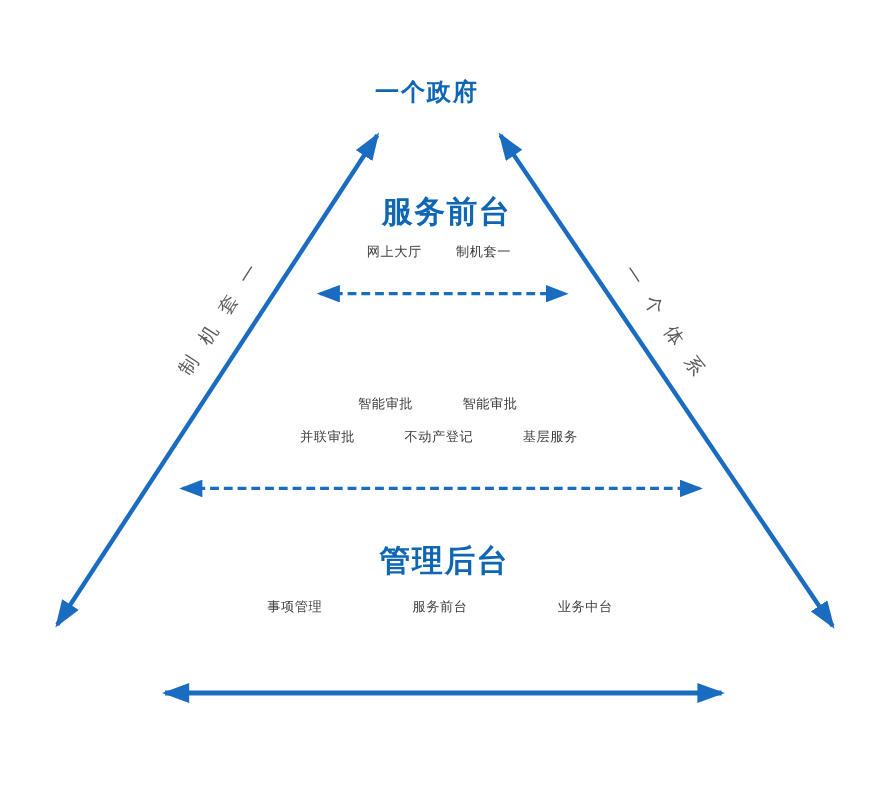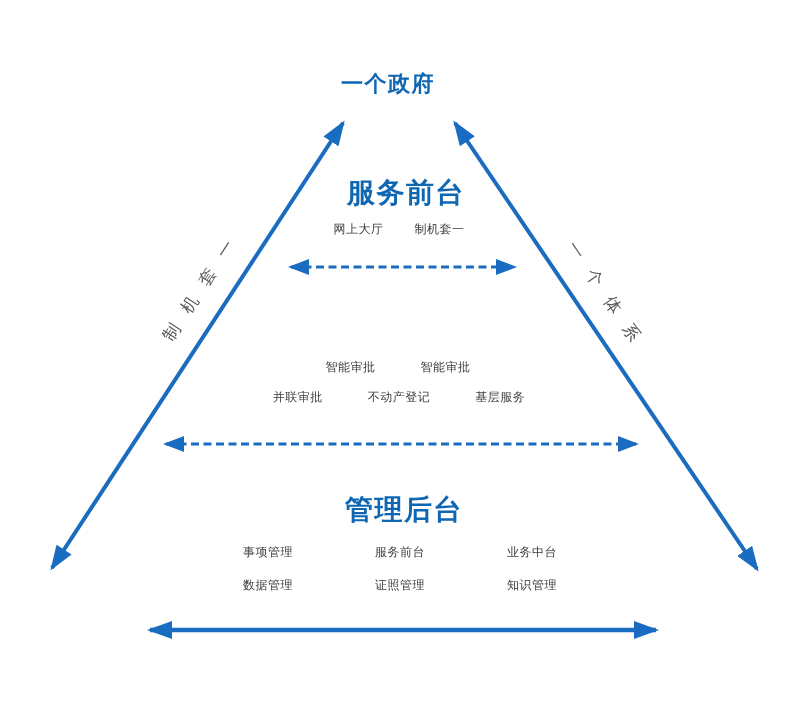--- a/index.html
+++ b/index.html
@@ -94,19 +94,14 @@
     <span>不动产登记</span>
     <span>基层服务</span>
   </div>
 
   <div class="pos sec-title" style="left:404px;top:510px;">管理后台</div>
   <div class="pos items-row gap-lg" style="left:400px;top:552px;">
     <span>事项管理</span>
     <span>服务前台</span>
     <span>业务中台</span>
   </div>
-  <div class="pos items-row gap-lg" style="left:400px;top:585px;">
-    <span>数据管理</span>
-    <span>证照管理</span>
-    <span>知识管理</span>
-  </div>
 
 </div>
 
 </body></html>

